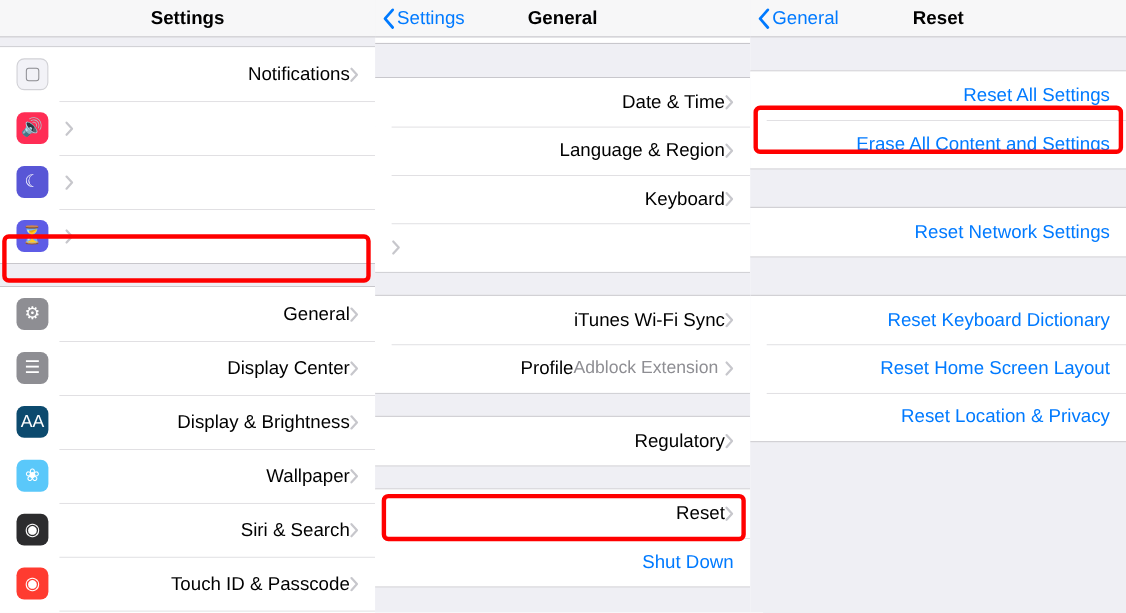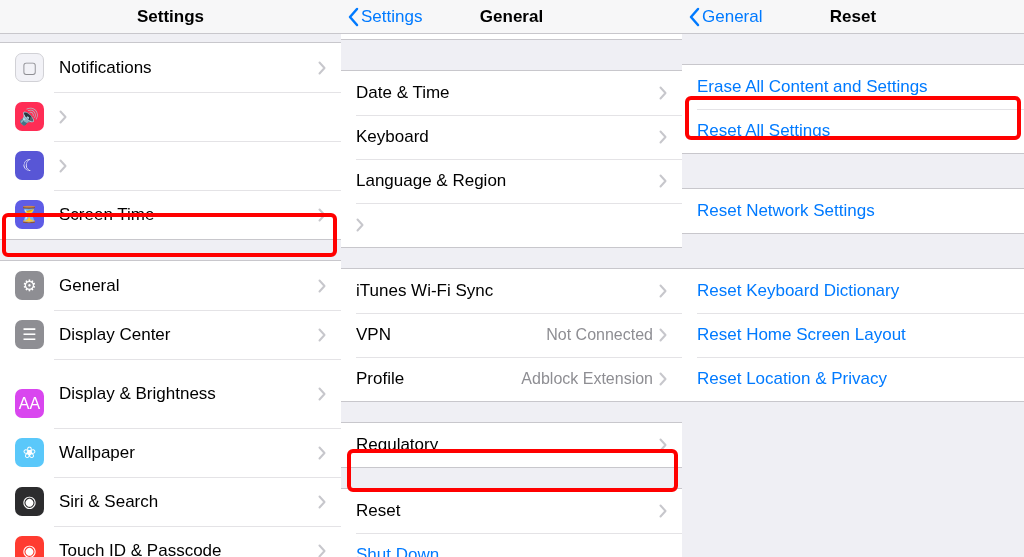--- a/index.html
+++ b/index.html
@@ -93,20 +93,21 @@
       margin-right: 15px;
       display: flex;
       align-items: center;
       justify-content: center;
       flex-shrink: 0;
     }
     .row .label {
       flex: 1;
       font-size: 17px;
       color: #000;
+      text-align: right;
     }
     .row .label.link { color: #007aff; }
     .row .value {
       font-size: 16px;
       color: #8e8e93;
       margin-right: 6px;
     }
     .row .chev {
       color: #c7c7cc;
       flex-shrink: 0;
@@ -120,21 +121,21 @@
       pointer-events: none;
       z-index: 10;
     }
 
     
     .bg-red { background:#ff3b30; }
     .bg-pink { background:#ff2d55; }
     .bg-purple2{ background:#5e5ce6; }
     .bg-gray { background:#8e8e93; }
     .bg-gray2{ background:#8e8e93; }
-    .bg-blue { background:#d946ef;margin-top:20px; }
+    .bg-blue { background:#0c4a6e; }
     .bg-teal { background:#5ac8fa; }
     .bg-black{ background:#2c2c2e; }
     .bg-clock{ background:#5856d6; }
     .bg-white{ background:#f2f2f7; border:1px solid #d1d1d6;}
 
     .icon-wrap .glyph { color:#fff; font-size:16px; line-height:1; }
     .bg-white .glyph { color:#8e8e93; }
   </style>
 </head>
 <body>
@@ -168,21 +169,20 @@
             <span class="glyph">☾</span>
           </div>
           <svg class="chev" width="8" height="14" viewBox="0 0 8 14">
             <polyline points="1.5,1.5 6.5,7 1.5,12.5" fill="none" stroke="#c7c7cc" stroke-width="2" stroke-linecap="round" stroke-linejoin="round"></polyline>
           </svg>
         </div>
         <div class="row with-icon">
           <div class="icon-wrap bg-purple2">
             <span class="glyph">⏳</span>
           </div>
-          <div class="label">Screen Time</div>
           <svg class="chev" width="8" height="14" viewBox="0 0 8 14">
             <polyline points="1.5,1.5 6.5,7 1.5,12.5" fill="none" stroke="#c7c7cc" stroke-width="2" stroke-linecap="round" stroke-linejoin="round"></polyline>
           </svg>
         </div>
       </div>
     <div class="spacer"></div>
     <div class="group" id="p1g2">
         <div class="row with-icon">
           <div class="icon-wrap bg-gray">
             <span class="glyph">⚙</span>
@@ -256,48 +256,41 @@
     <div style="height:6px;background:#fff;border-bottom:1px solid #c8c7cc"></div>
     <div style="height:30px"></div>
     <div class="group" id="p2gA">
         <div class="row">
           <div class="label">Date &amp; Time</div>
           <svg class="chev" width="8" height="14" viewBox="0 0 8 14">
             <polyline points="1.5,1.5 6.5,7 1.5,12.5" fill="none" stroke="#c7c7cc" stroke-width="2" stroke-linecap="round" stroke-linejoin="round"></polyline>
           </svg>
         </div>
         <div class="row">
+          <div class="label">Language &amp; Region</div>
+          <svg class="chev" width="8" height="14" viewBox="0 0 8 14">
+            <polyline points="1.5,1.5 6.5,7 1.5,12.5" fill="none" stroke="#c7c7cc" stroke-width="2" stroke-linecap="round" stroke-linejoin="round"></polyline>
+          </svg>
+        </div>
+        <div class="row">
           <div class="label">Keyboard</div>
-          <svg class="chev" width="8" height="14" viewBox="0 0 8 14">
-            <polyline points="1.5,1.5 6.5,7 1.5,12.5" fill="none" stroke="#c7c7cc" stroke-width="2" stroke-linecap="round" stroke-linejoin="round"></polyline>
-          </svg>
-        </div>
-        <div class="row">
-          <div class="label">Language &amp; Region</div>
           <svg class="chev" width="8" height="14" viewBox="0 0 8 14">
             <polyline points="1.5,1.5 6.5,7 1.5,12.5" fill="none" stroke="#c7c7cc" stroke-width="2" stroke-linecap="round" stroke-linejoin="round"></polyline>
           </svg>
         </div>
         <div class="row">
           <svg class="chev" width="8" height="14" viewBox="0 0 8 14">
             <polyline points="1.5,1.5 6.5,7 1.5,12.5" fill="none" stroke="#c7c7cc" stroke-width="2" stroke-linecap="round" stroke-linejoin="round"></polyline>
           </svg>
         </div>
       </div>
     <div class="spacer"></div>
     <div class="group" id="p2gB">
         <div class="row">
           <div class="label">iTunes Wi-Fi Sync</div>
-          <svg class="chev" width="8" height="14" viewBox="0 0 8 14">
-            <polyline points="1.5,1.5 6.5,7 1.5,12.5" fill="none" stroke="#c7c7cc" stroke-width="2" stroke-linecap="round" stroke-linejoin="round"></polyline>
-          </svg>
-        </div>
-        <div class="row">
-          <div class="label">VPN</div>
-          <div class="value">Not Connected</div>
           <svg class="chev" width="8" height="14" viewBox="0 0 8 14">
             <polyline points="1.5,1.5 6.5,7 1.5,12.5" fill="none" stroke="#c7c7cc" stroke-width="2" stroke-linecap="round" stroke-linejoin="round"></polyline>
           </svg>
         </div>
         <div class="row">
           <div class="label">Profile</div>
           <div class="value">Adblock Extension</div>
           <svg class="chev" width="8" height="14" viewBox="0 0 8 14">
             <polyline points="1.5,1.5 6.5,7 1.5,12.5" fill="none" stroke="#c7c7cc" stroke-width="2" stroke-linecap="round" stroke-linejoin="round"></polyline>
           </svg>
@@ -334,24 +327,24 @@
           <polyline points="10,2 3,10 10,18" fill="none" stroke="#007aff" stroke-width="2.5" stroke-linecap="round" stroke-linejoin="round"></polyline>
         </svg>
       <span>General</span>
     </div>
     <div class="title">Reset</div>
   </div>
   <div class="scroll">
     <div style="height:30px"></div>
     <div class="group" id="p3gA">
         <div class="row">
+          <div class="label link">Reset All Settings</div>
+        </div>
+        <div class="row">
           <div class="label link">Erase All Content and Settings</div>
-        </div>
-        <div class="row">
-          <div class="label link">Reset All Settings</div>
         </div>
       </div>
     <div style="height:34px"></div>
     <div class="group" id="p3gB">
         <div class="row">
           <div class="label link">Reset Network Settings</div>
         </div>
       </div>
     <div style="height:34px"></div>
     <div class="group" id="p3gC">

